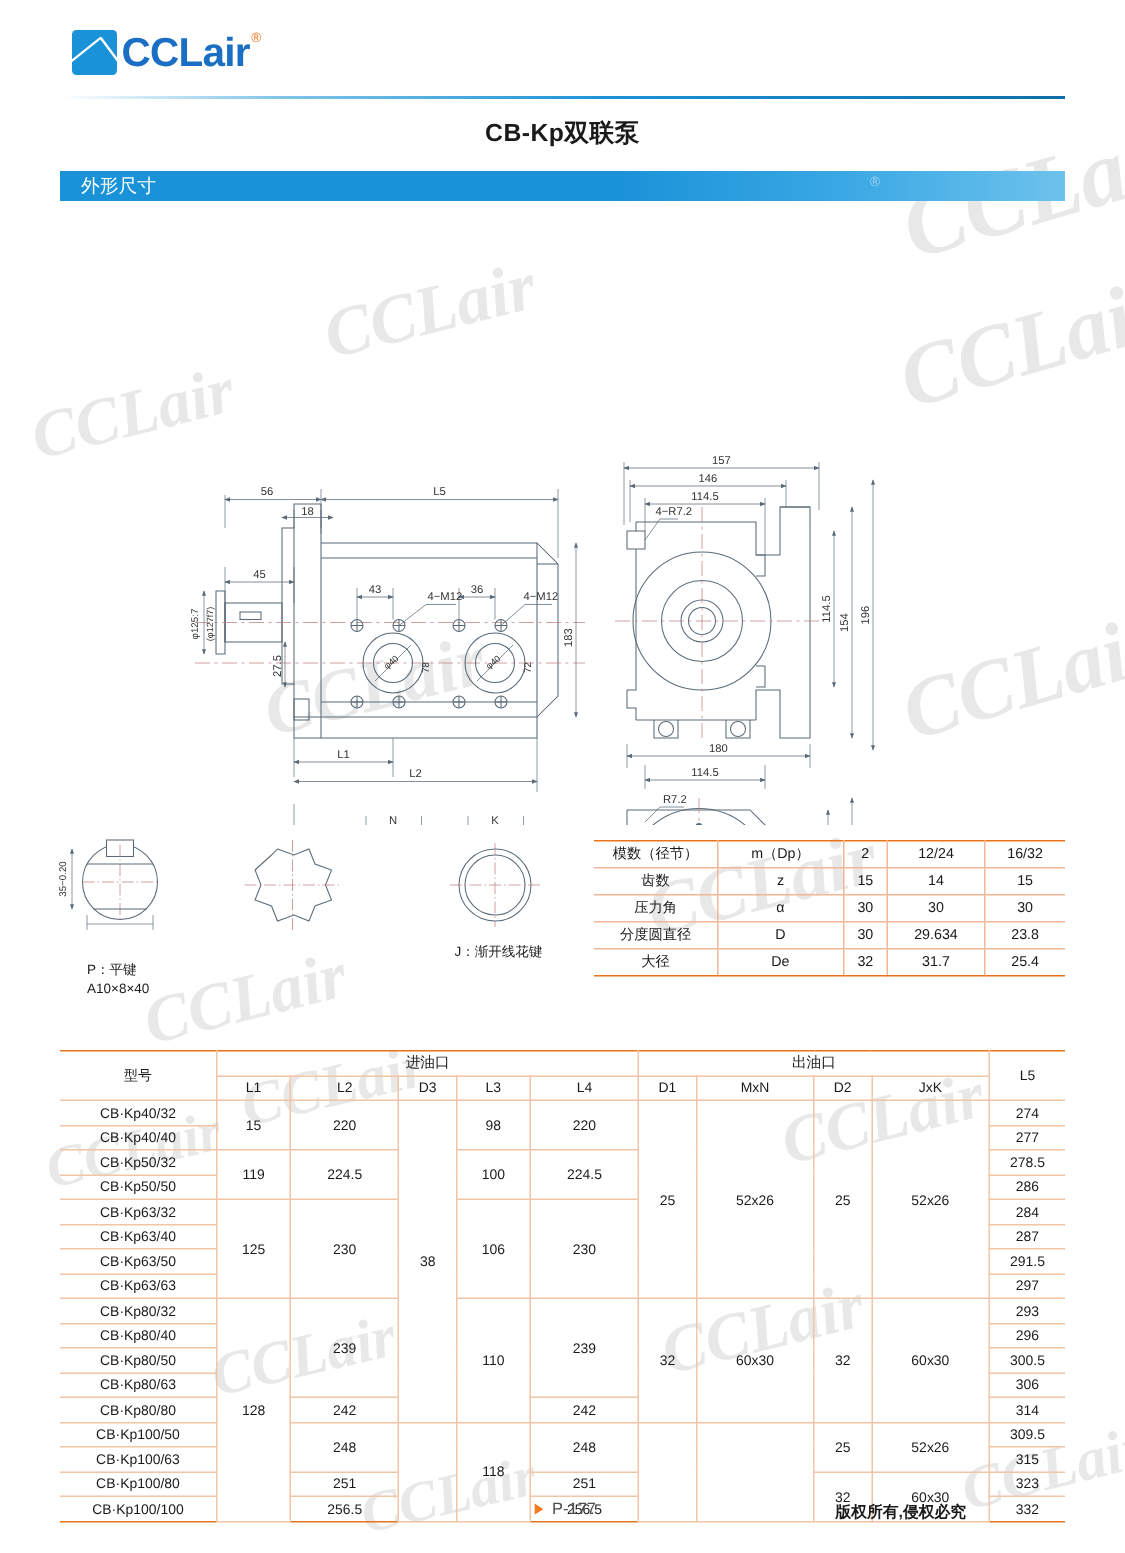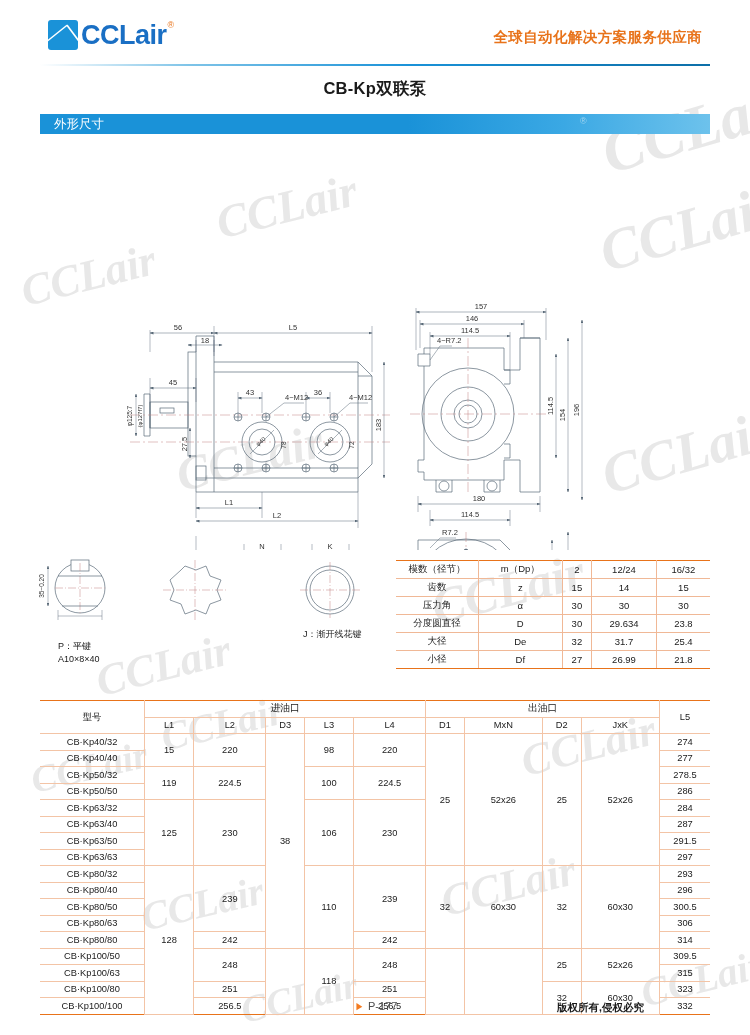--- a/index.html
+++ b/index.html
@@ -143,21 +143,20 @@
   <div class="wm" style="left:140px;top:880px;font-size:40px;transform:rotate(-13deg);">CCLair</div>
   <div class="wm" style="left:240px;top:975px;font-size:38px;transform:rotate(-13deg);">CCLair</div>
   <div class="wm" style="left:640px;top:955px;font-size:40px;transform:rotate(-14deg);">CCLair</div>
 
   <div class="hdr">
     <div class="logo-wrap">
       <div class="logo-mark">╱╲</div>
       <div class="logo-text">CCLair</div>
       <span class="logo-r">®</span>
     </div>
-    <div class="slogan">全球自动化解决方案服务供应商</div>
   </div>
   <div class="hdr-rule"></div>
 
   <div class="doc-title">CB-Kp双联泵</div>
 
   <div class="sec-bar">
     <span>外形尺寸</span>
     <span class="reg">®</span>
   </div>
 
@@ -498,27 +497,20 @@
         <td>29.634</td>
         <td>23.8</td>
       </tr>
       <tr>
         <td class="lbl">大径</td>
         <td>De</td>
         <td>32</td>
         <td>31.7</td>
         <td>25.4</td>
       </tr>
-      <tr>
-        <td class="lbl">小径</td>
-        <td>Df</td>
-        <td>27</td>
-        <td>26.99</td>
-        <td>21.8</td>
-      </tr>
     </tbody>
   </table>
 
   <table class="main-tbl">
     <tbody>
       <tr class="topline">
         <th class="model" rowspan="2">型号</th>
         <th colspan="5" class="grp">进油口</th>
         <th colspan="4" class="grp">出油口</th>
         <th rowspan="2" style="width:50px">L5</th>

